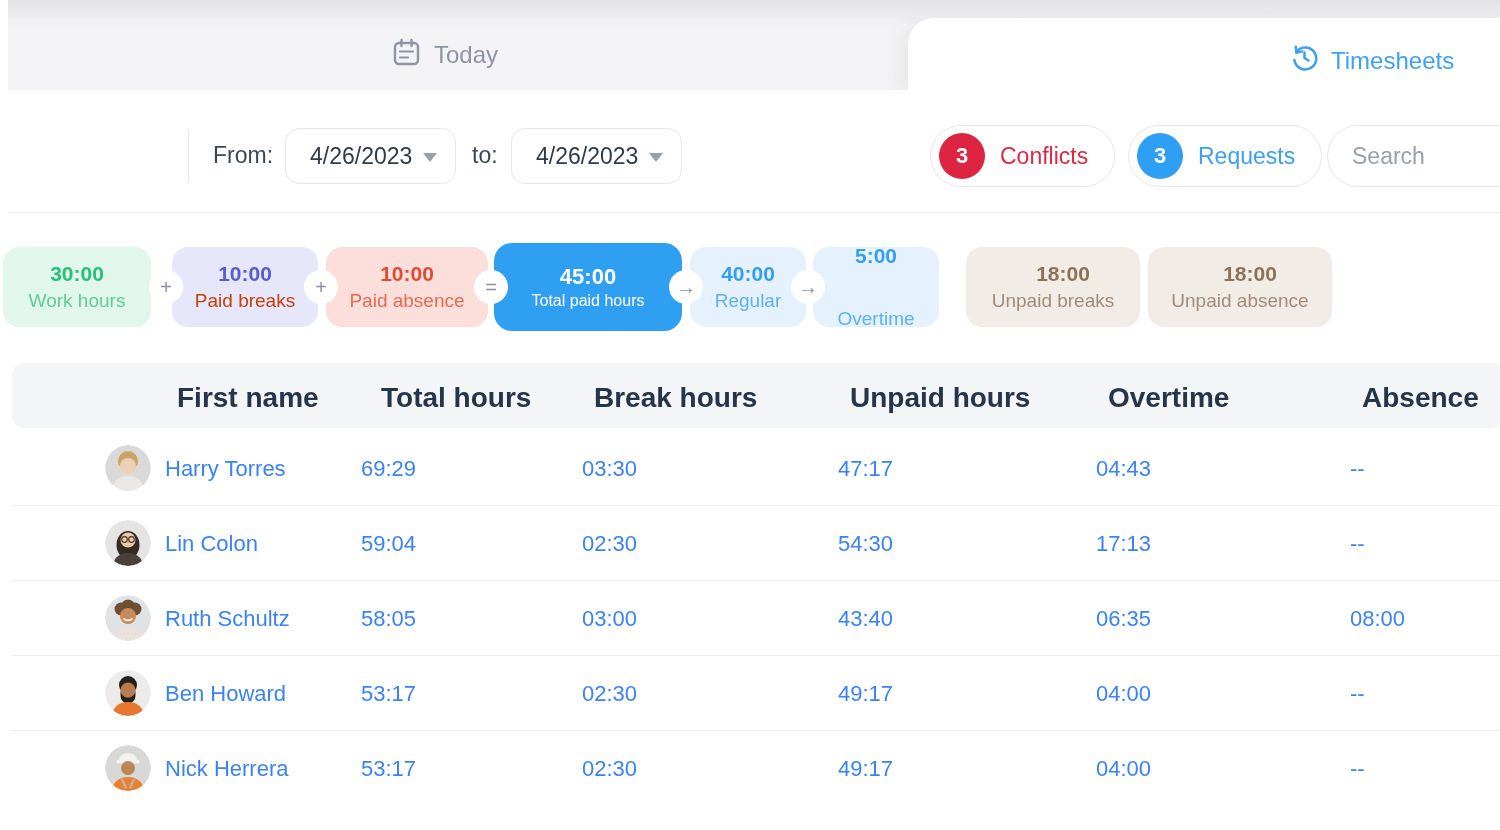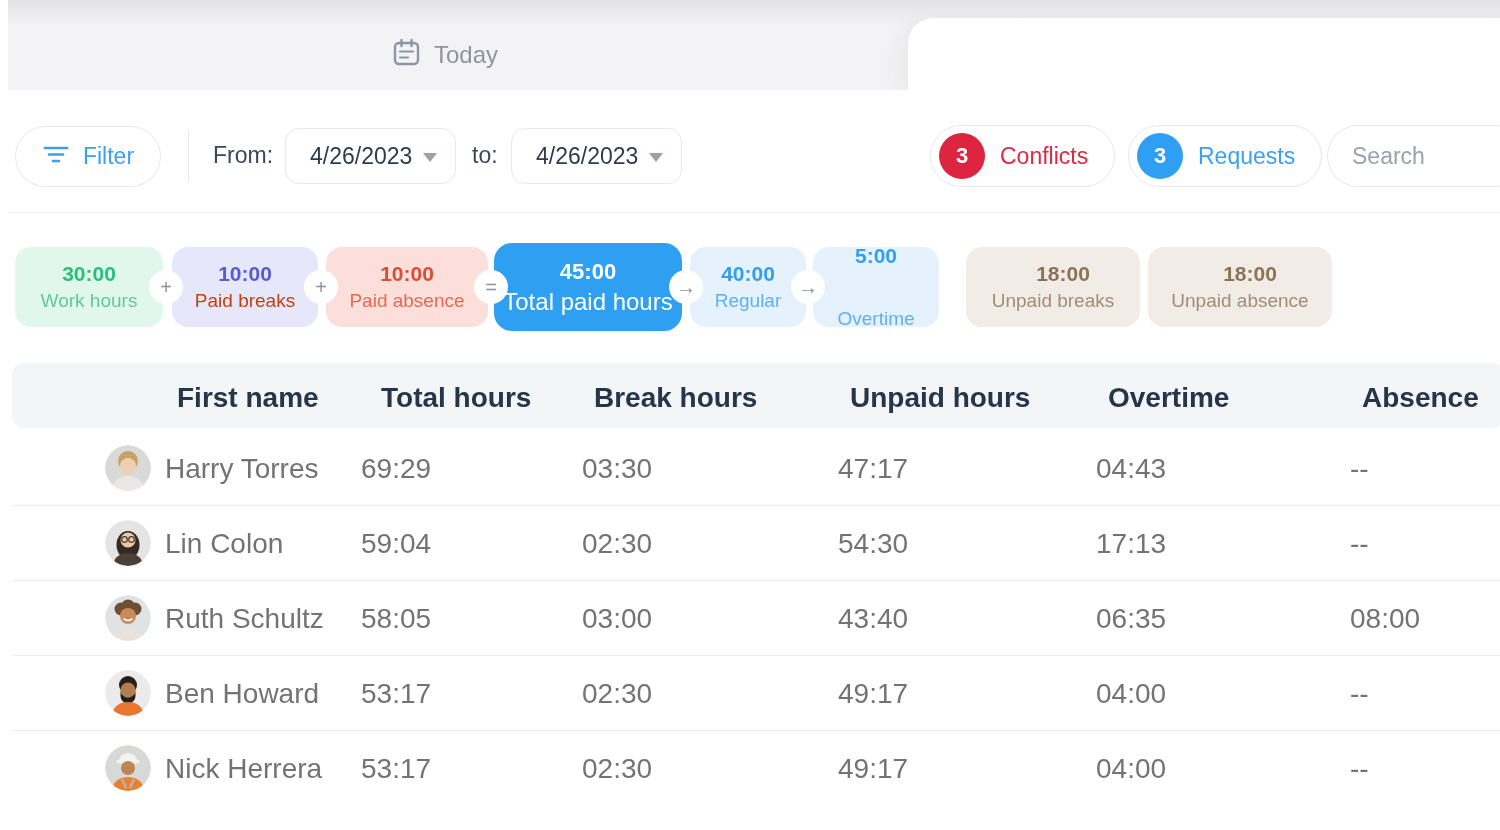--- a/index.html
+++ b/index.html
@@ -45,46 +45,46 @@
   .search { position:absolute; left:1327px; top:35px; width:200px; height:62px; border:1px solid #e7e8ec;
     border-radius:31px; font-size:23px; color:#3a4758; padding:0 24px; outline:none;
     font-family:"Liberation Sans", sans-serif; }
   .search::placeholder { color:#9aa1ad; }
   .hdivider { position:absolute; left:8px; top:212px; right:0; height:1px; background:#ededf0; }
   
   .chip { position:absolute; top:247px; height:80px; border-radius:16px; display:flex; flex-direction:column;
     align-items:center; justify-content:center; cursor:pointer; }
   .chip .v { font-size:21px; font-weight:700; line-height:1.35; }
   .chip .l { font-size:19px; line-height:1.3; }
-  .chip-green { left:15px; width:148px; background:#e2f7ec;text-align:right; }
+  .chip-green { left:3px; width:148px; background:#e2f7ec;text-align:right; }
   .chip-green .v { color:#28c07a; } .chip-green .l { color:#5fcb97; }
   .chip-purple { left:172px; width:146px; background:#e7e7fb; }
   .chip-purple .v { color:#585cd0; } .chip-purple .l { color:#c2410c; }
   .chip-pink { left:326px; width:162px; background:#fcdfda; }
   .chip-pink .v { color:#df4c35; } .chip-pink .l { color:#e46a52; }
   .chip-blue-solid { left:494px; top:243px; width:188px; height:88px; background:#2f9ff2; border-radius:18px; }
-  .chip-blue-solid .v { color:#fff; font-size:22px; } .chip-blue-solid .l { color:#fff; font-size:24px; }
+  .chip-blue-solid .v { color:#fff; font-size:22px; } .chip-blue-solid .l { color:#fff; font-size:16px; }
   .chip-regular { left:690px; width:116px; background:#e5f2fd; }
   .chip-overtime { left:813px; width:126px; background:#e5f2fd;gap:36px; }
   .chip-lightblue .v { color:#339ff2; } .chip-lightblue .l { color:#5cb0f4; }
   .chip-tan1 { left:966px; width:174px; background:#f2ece7; }
   .chip-tan2 { left:1148px; width:184px; background:#f2ece7; }
   .chip-tan .v { color:#8d7356;margin-left:20px; } .chip-tan .l { color:#a28c77; }
   .connector { position:absolute; top:270px; width:34px; height:34px; border-radius:50%; background:#ffffff;
     color:#8b92a2; font-size:20px; display:flex; align-items:center; justify-content:center; z-index:2; }
   .conn-1 { left:149px; } .conn-2 { left:304px; } .conn-3 { left:474px; }
   .conn-4 { left:669px; } .conn-5 { left:791px; }
   
   .thead { position:absolute; left:12px; top:363px; width:1492px; height:65px; background:#f4f5f7;
     border-radius:12px; }
   .thead span { position:absolute; top:19px; font-size:28px; font-weight:700; color:#25364a; }
   .tbody { position:absolute; left:0; top:431px; width:1500px; }
   .trow { position:relative; width:1500px; height:75px; cursor:pointer; }
   .trow.sep::after { content:""; position:absolute; left:12px; right:0; bottom:0; height:1px; background:#ebecee; }
-  .trow span { position:absolute; top:50%; transform:translateY(-50%); font-size:28px; color:#737373; }
+  .trow span { position:absolute; top:50%; transform:translateY(-50%); font-size:22px; color:#3b82f6; }
   .avatar { position:absolute; left:105px; top:14px; width:46px; height:46px; border-radius:50%; overflow:hidden; }
   .c-name { left:165px; } .c-total { left:361px; } .c-break { left:582px; }
   .c-regular { left:838px; } .c-overtime { left:1096px; } .c-absence { left:1350px; }
   .th-name { left:165px; } .th-total { left:361px;margin-left:8px; } .th-break { left:582px; }
   .th-regular { left:838px; } .th-overtime { left:1096px; } .th-absence { left:1350px; }
 </style>
 </head>
 <body>
 
 <div class="tabbar">
@@ -94,33 +94,33 @@
         <rect x="2" y="5" width="23" height="21" rx="4" stroke="#8d95a5" stroke-width="2.4"></rect>
         <line x1="8.5" y1="2" x2="8.5" y2="8" stroke="#8d95a5" stroke-width="2.4" stroke-linecap="round"></line>
         <line x1="18.5" y1="2" x2="18.5" y2="8" stroke="#8d95a5" stroke-width="2.4" stroke-linecap="round"></line>
         <line x1="7" y1="13.5" x2="20" y2="13.5" stroke="#8d95a5" stroke-width="2.2" stroke-linecap="round"></line>
         <line x1="7" y1="19.5" x2="15" y2="19.5" stroke="#8d95a5" stroke-width="2.2" stroke-linecap="round"></line>
       </svg>
     </span>
     <span>Today</span>
   </div>
   <div class="active-card"></div>
+  <div class="tab-timesheets">
+    <span>
+      <svg width="27" height="27" viewBox="0 0 27 27" fill="none">
+        <path d="M5.2 8.2 A11 11 0 1 1 3.4 16" stroke="#3da0f2" stroke-width="2.5" fill="none" stroke-linecap="round"></path>
+        <path d="M4.8 2.8 L5.4 8.8 L11.2 7.4" stroke="#3da0f2" stroke-width="2.5" fill="none" stroke-linecap="round" stroke-linejoin="round"></path>
+        <path d="M13.5 8.5 L13.5 14 L17.5 16.5" stroke="#3da0f2" stroke-width="2.5" fill="none" stroke-linecap="round" stroke-linejoin="round"></path>
+      </svg>
+    </span>
+    <span>Timesheets</span>
+  </div>
 </div>
 
 <div class="filter-row">
-  <div class="pill filter-btn">
-    <span>
-      <svg width="28" height="20" viewBox="0 0 28 20" fill="none">
-        <line x1="3" y1="4" x2="25" y2="4" stroke="#3d9ff0" stroke-width="2.6" stroke-linecap="round"></line>
-        <line x1="7" y1="10.5" x2="21" y2="10.5" stroke="#3d9ff0" stroke-width="2.6" stroke-linecap="round"></line>
-        <line x1="11" y1="17" x2="17" y2="17" stroke="#3d9ff0" stroke-width="2.6" stroke-linecap="round"></line>
-      </svg>
-    </span>
-    <span>Filter</span>
-  </div>
   <div class="vdivider"></div>
   <span class="lbl from-lbl">From:</span>
   <div class="date-select date-from">
     <span>4/26/2023</span>
     <span class="caret"></span>
   </div>
   <span class="lbl to-lbl">to:</span>
   <div class="date-select date-to">
     <span>4/26/2023</span>
     <span class="caret"></span>

